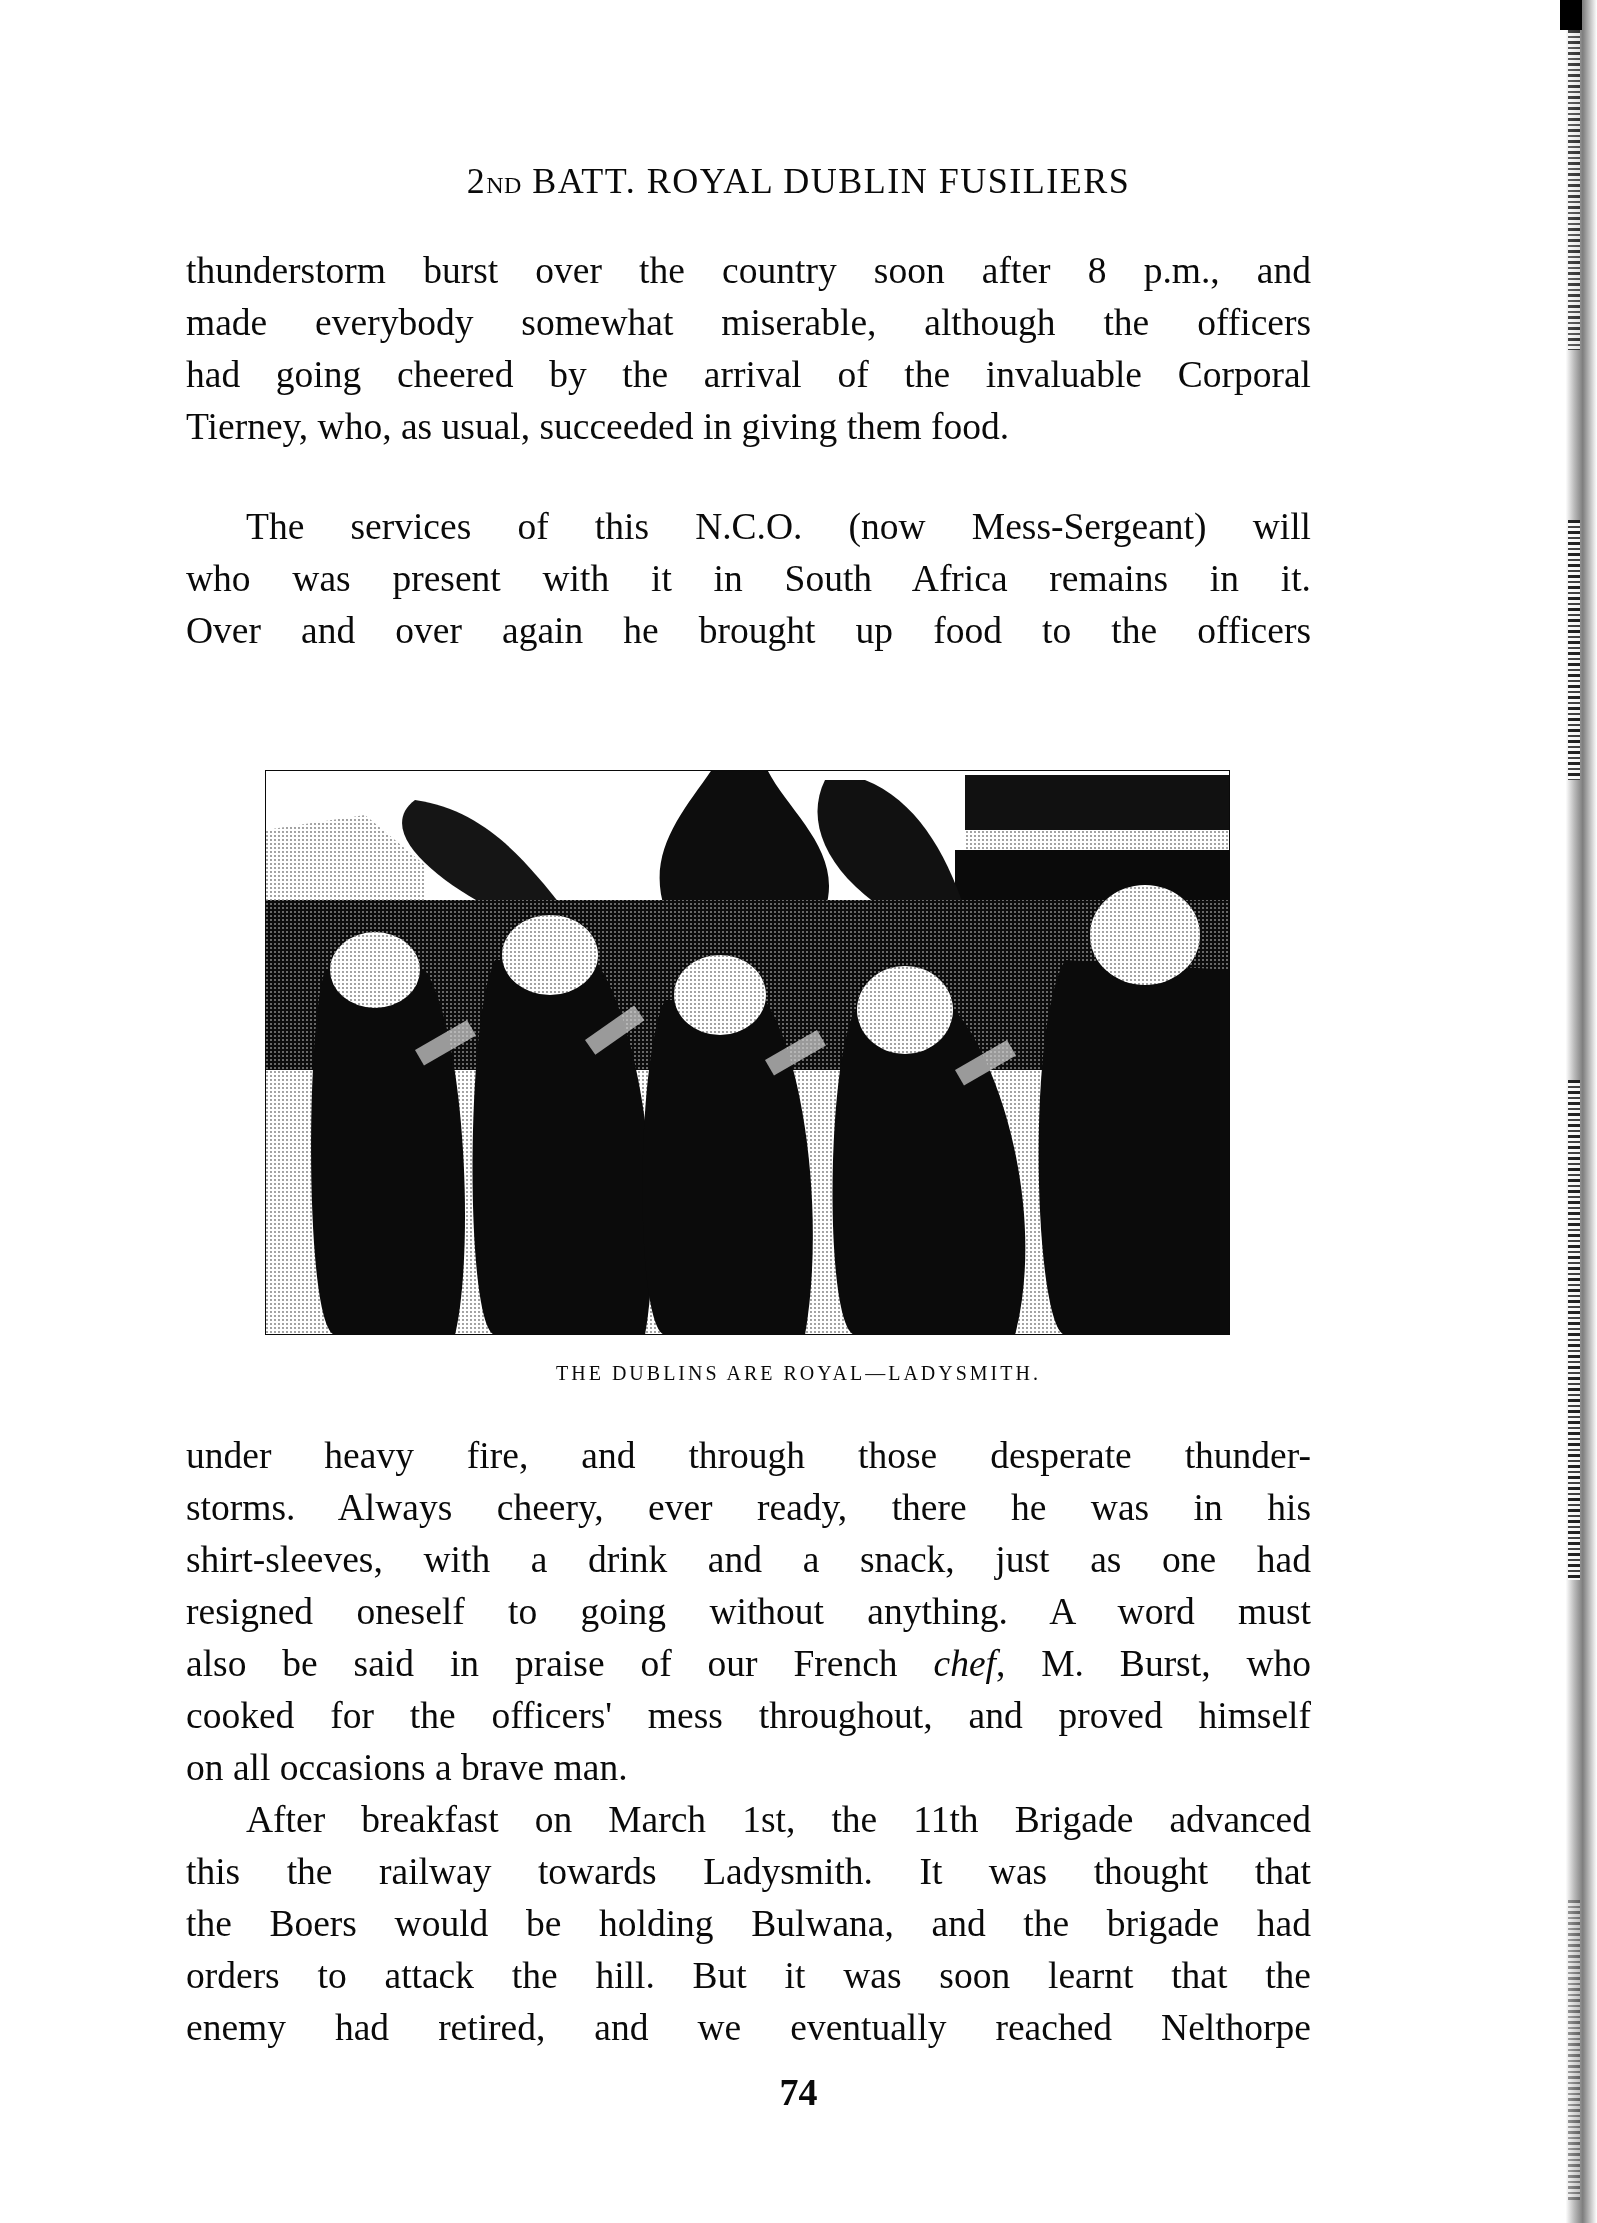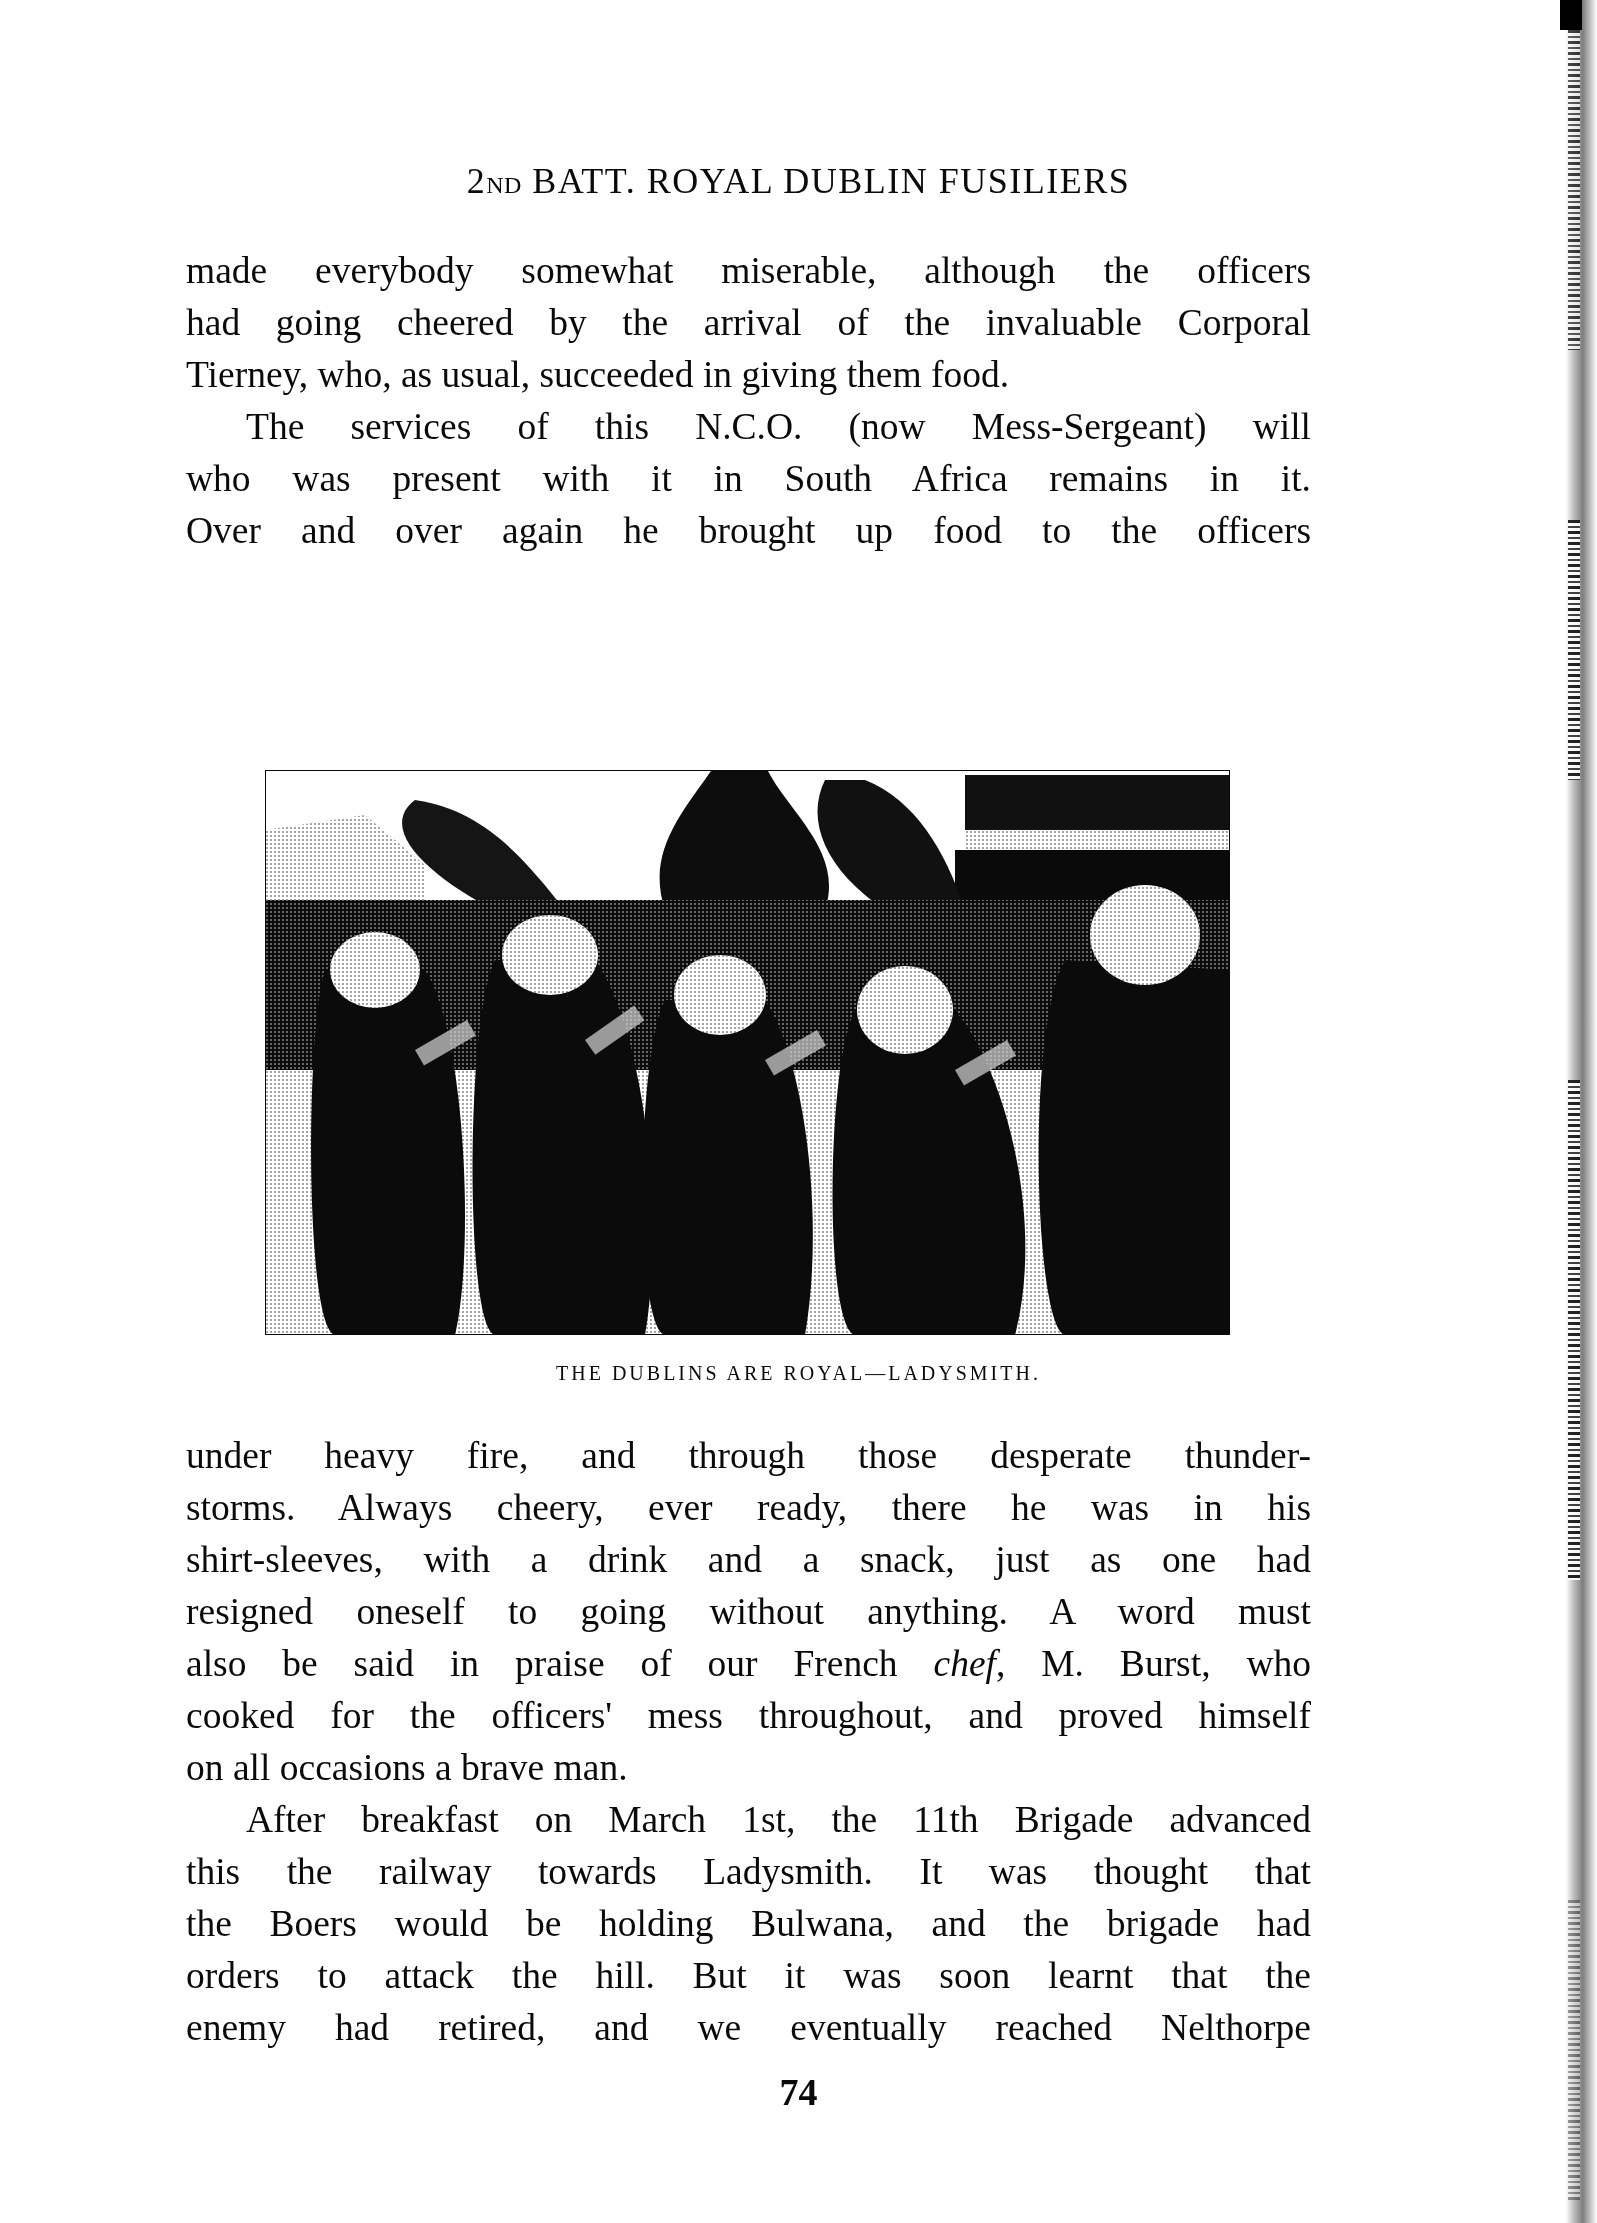--- a/index.html
+++ b/index.html
@@ -132,26 +132,27 @@
     <div class="stripe" style="top:1900px;height:300px;opacity:0.4;"></div>
   </div>
 
   <div class="running-head">
     <span><span>2</span><span class="ord">ND</span></span>
     <span>BATT. ROYAL DUBLIN FUSILIERS</span>
   </div>
 
   <div class="text-block block-top">
     <p>
+      <span class="line">thunderstorm burst over the country soon after 8 p.m., and</span>
       <span class="line">made everybody somewhat miserable, although the officers</span>
       <span class="line">had going cheered by the arrival of the invaluable Corporal</span>
       <span class="line last">Tierney, who, as usual, succeeded in giving them food.</span>
     </p>
     <p>
-      <span class="line" style="padding-left:60px;">The services of this N.C.O. (now Mess-Sergeant) will</span>
+      <span class="line" style="padding-left:60px;margin-top:48px;">The services of this N.C.O. (now Mess-Sergeant) will</span>
       <span class="line">who was present with it in South Africa remains in it.</span>
       <span class="line">Over and over again he brought up food to the officers</span>
     </p>
   </div>
 
   <div class="figure">
     <div class="photo">
       <svg viewBox="0 0 965 565" preserveAspectRatio="none">
         <defs>
           <pattern id="dots" width="4" height="4" patternUnits="userSpaceOnUse">

